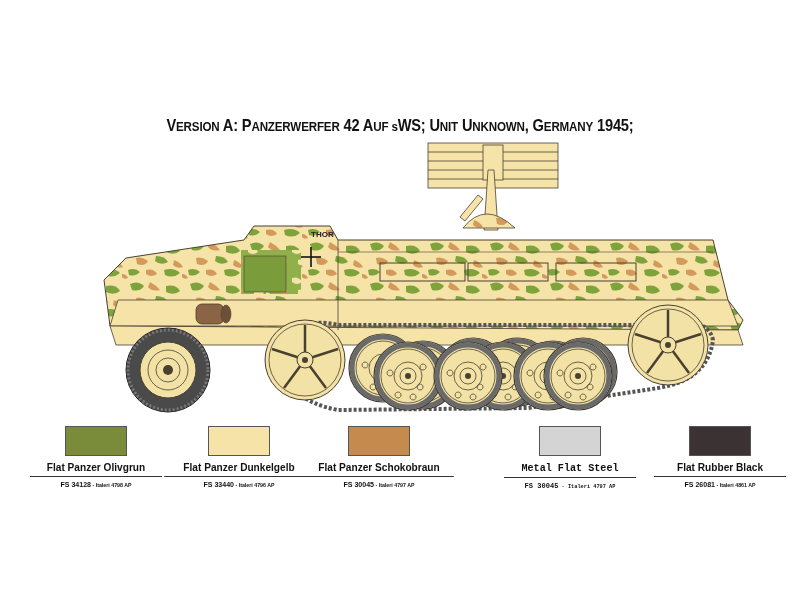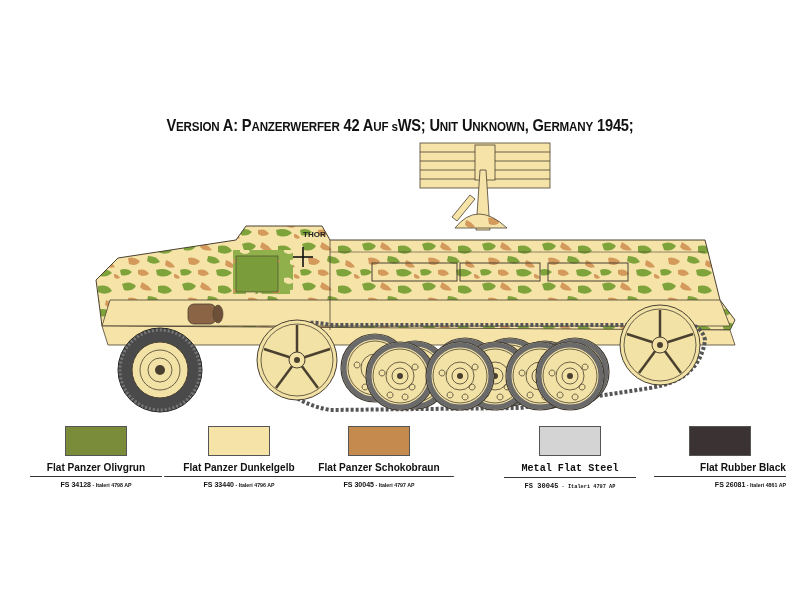--- a/index.html
+++ b/index.html
@@ -3,21 +3,21 @@
 <meta charset="utf-8">
 <style>
   html, body { margin:0; padding:0; background:#ffffff; }
   body { width:800px; height:600px; position:relative; overflow:hidden; font-family:"Liberation Sans", "DejaVu Sans", sans-serif; }
   .title {
     position:absolute; left:0; width:800px; top:116px; text-align:center;
     font-family:"Liberation Sans", sans-serif; font-weight:bold; font-size:17px;
     color:#111; letter-spacing:-0.2px; transform:scaleX(0.86); transform-origin:center;
   }
   .title .sc { font-size:13.5px; }
-  .vehicle { position:absolute; left:0; top:130px; width:776px; height:290px; }
+  .vehicle { position:absolute; left:8px; top:130px; width:776px; height:290px; }
   .swatches { position:absolute; left:0; top:426px; width:800px; height:70px; }
   .sw { position:absolute; top:0; text-align:center; }
   .sw .box { margin:0 auto; width:62px; height:30px; border:1px solid #555; box-sizing:border-box; }
   .sw .name {
     margin-top:5px; font-weight:bold; font-size:11.5px; color:#111; white-space:nowrap;
     padding-bottom:3px; border-bottom:1px solid #333; transform:scaleX(0.88);
   }
   .sw .code { margin-top:3px; font-weight:bold; font-size:8px; color:#111; white-space:nowrap; transform:scaleX(0.88); }
   .sw .code .small { font-size:6px; }
 </style>
@@ -151,18 +151,18 @@
   <div class="sw" style="left:294px;width:170px;">
     <div class="box" style="background:#c48a4e;"></div>
     <div class="name">Flat Panzer Schokobraun</div>
     <div class="code"><span>FS 30045</span><span class="small"> - Italeri 4797 AP</span></div>
   </div>
   <div class="sw" style="left:495px;width:150px;font-family:Liberation Mono, monospace;">
     <div class="box" style="background:#d4d4d4;"></div>
     <div class="name">Metal Flat Steel</div>
     <div class="code"><span>FS 30045</span><span class="small"> - Italeri 4797 AP</span></div>
   </div>
-  <div class="sw" style="left:645px;width:150px;text-align:right;">
+  <div class="sw" style="left:645px;width:150px;">
     <div class="box" style="background:#3a3233;"></div>
     <div class="name">Flat Rubber Black</div>
     <div class="code"><span>FS 26081</span><span class="small"> - Italeri 4861 AP</span></div>
   </div>
 </div>
 
 </body></html>

